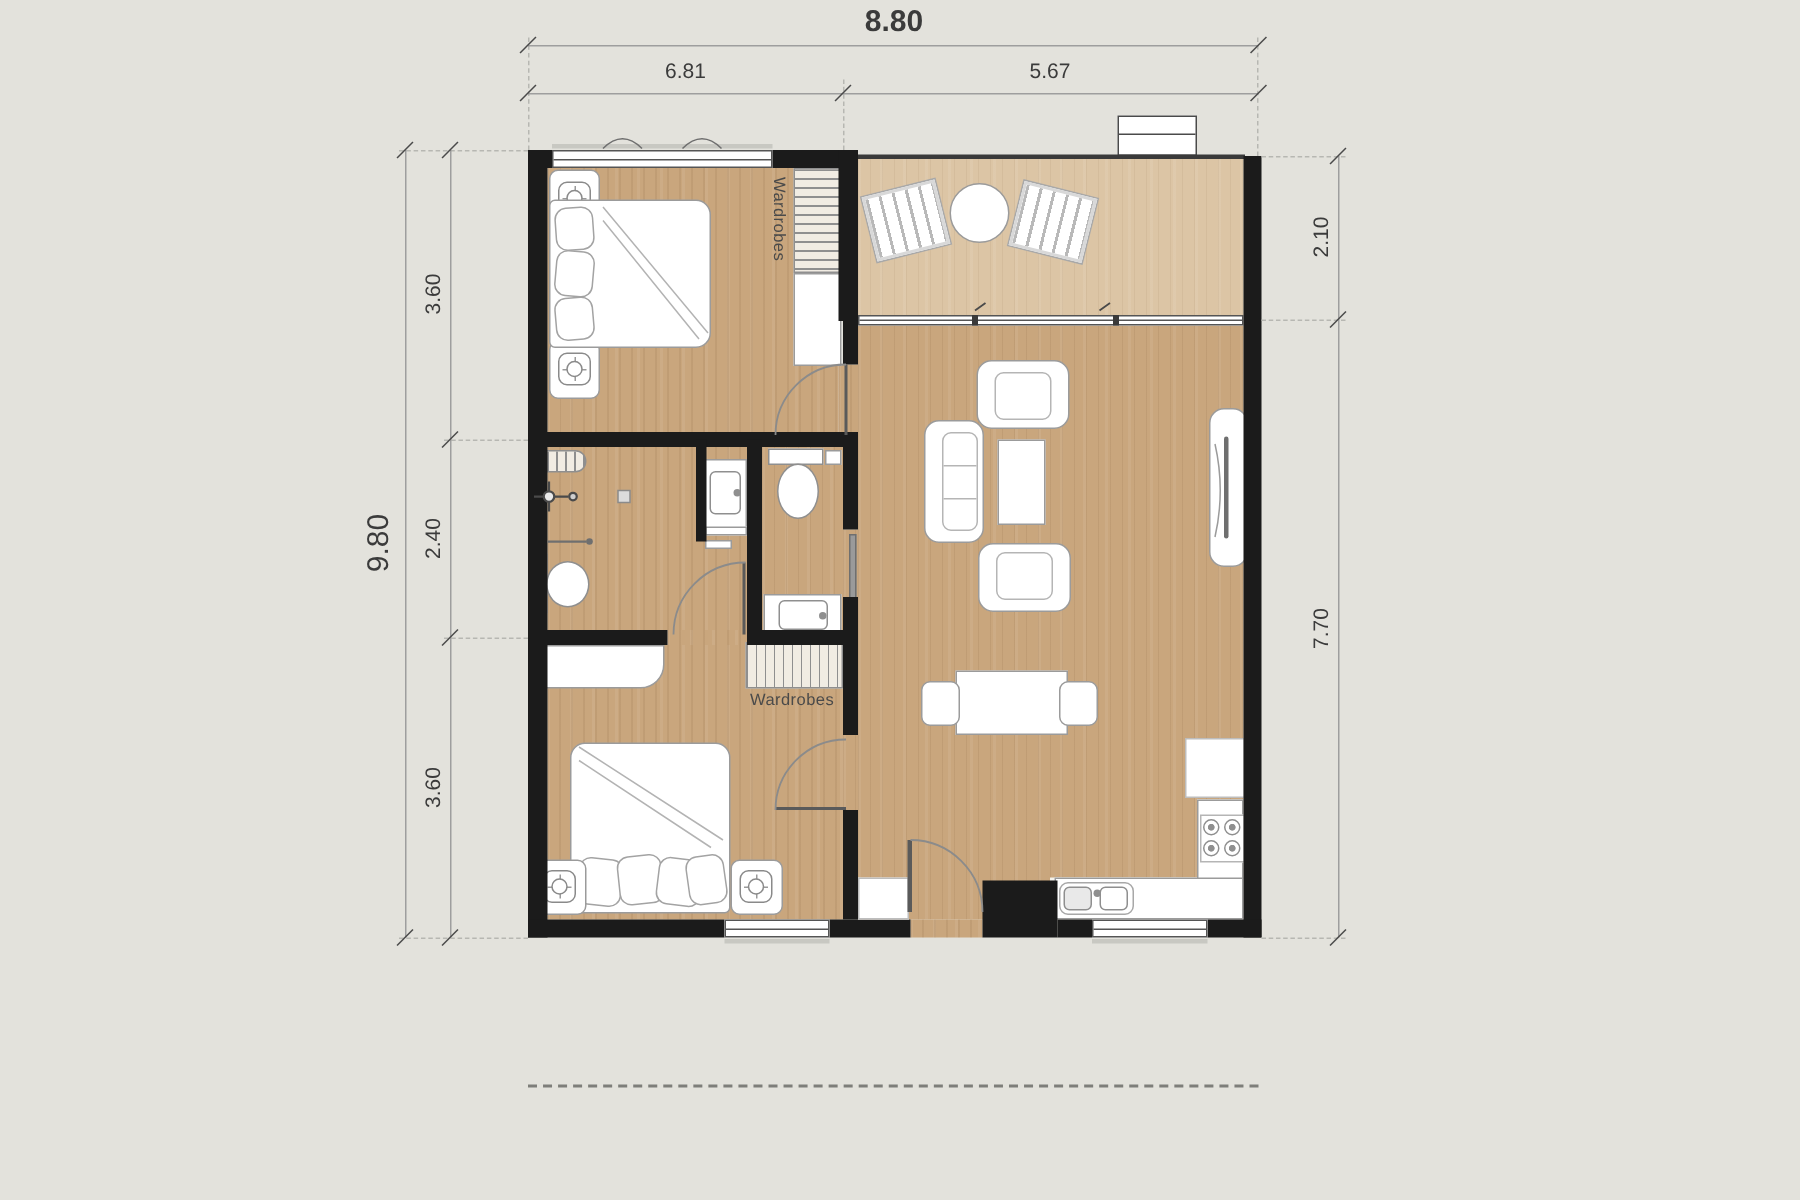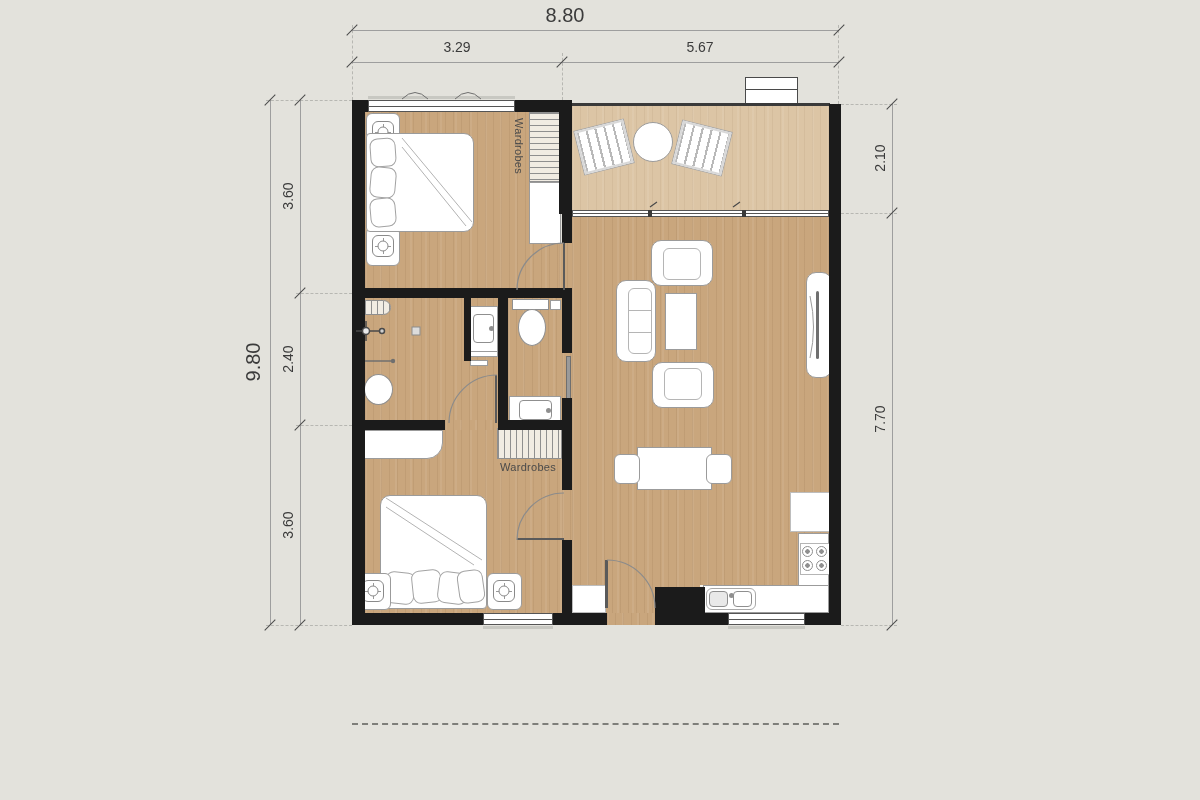--- a/index.html
+++ b/index.html
@@ -210,26 +210,26 @@
     <rect x="412" y="327" width="8" height="8" fill="#dcdcdc" stroke="#8b8b8b" stroke-width="1"></rect>
     <path d="M650,207 L657,202 M733,207 L740,202" stroke="#4a4a4a" stroke-width="1.2" fill="none"></path>
   </svg>
 
   <div class="ext-v" style="left:352px;top:25px;height:75px;"></div>
   <div class="ext-v" style="left:562px;top:53px;height:47px;"></div>
   <div class="ext-v" style="left:838px;top:25px;height:79px;"></div>
   <div class="dimline-h" style="left:352px;top:30px;width:487px;"></div>
   <div class="tick" style="left:352px;top:30px;"></div>
   <div class="tick" style="left:839px;top:30px;"></div>
-  <div class="hlabel big" style="left:565px;top:15px;">8.80</div>
+  <div class="hlabel big" style="left:596px;top:15px;font-weight:bold;">8.80</div>
   <div class="dimline-h" style="left:352px;top:62px;width:487px;"></div>
   <div class="tick" style="left:352px;top:62px;"></div>
   <div class="tick" style="left:562px;top:62px;"></div>
   <div class="tick" style="left:839px;top:62px;"></div>
-  <div class="hlabel small" style="left:457px;top:47px;">3.29</div>
+  <div class="hlabel small" style="left:457px;top:47px;">6.81</div>
   <div class="hlabel small" style="left:700px;top:47px;">5.67</div>
 
   <div class="ext-h" style="left:266px;top:100px;width:86px;"></div>
   <div class="ext-h" style="left:296px;top:293px;width:56px;"></div>
   <div class="ext-h" style="left:296px;top:425px;width:56px;"></div>
   <div class="ext-h" style="left:266px;top:625px;width:86px;"></div>
   <div class="dimline-v" style="left:270px;top:100px;height:525px;"></div>
   <div class="tick" style="left:270px;top:100px;"></div>
   <div class="tick" style="left:270px;top:625px;"></div>
   <div class="vlabel big" style="left:253px;top:362px;">9.80</div>

